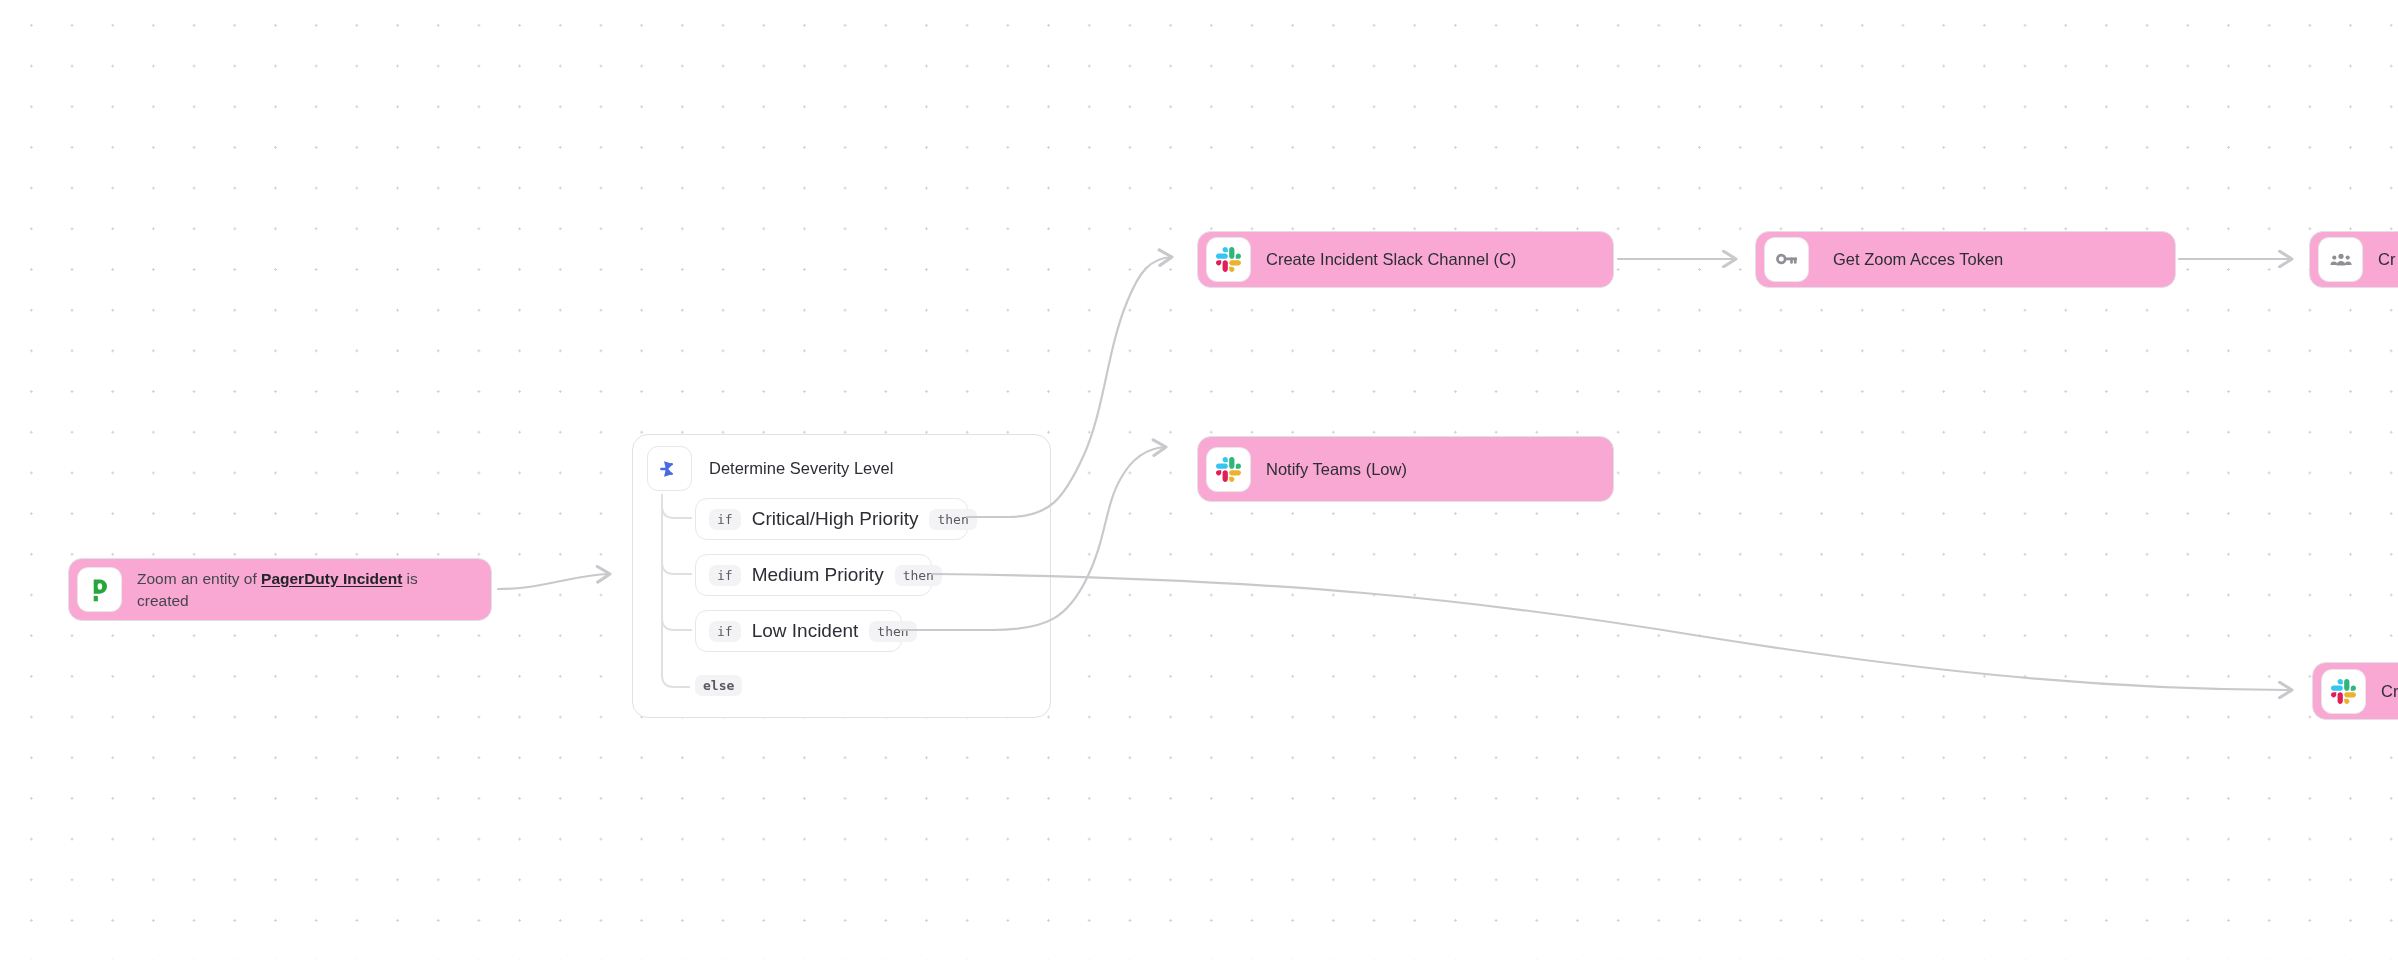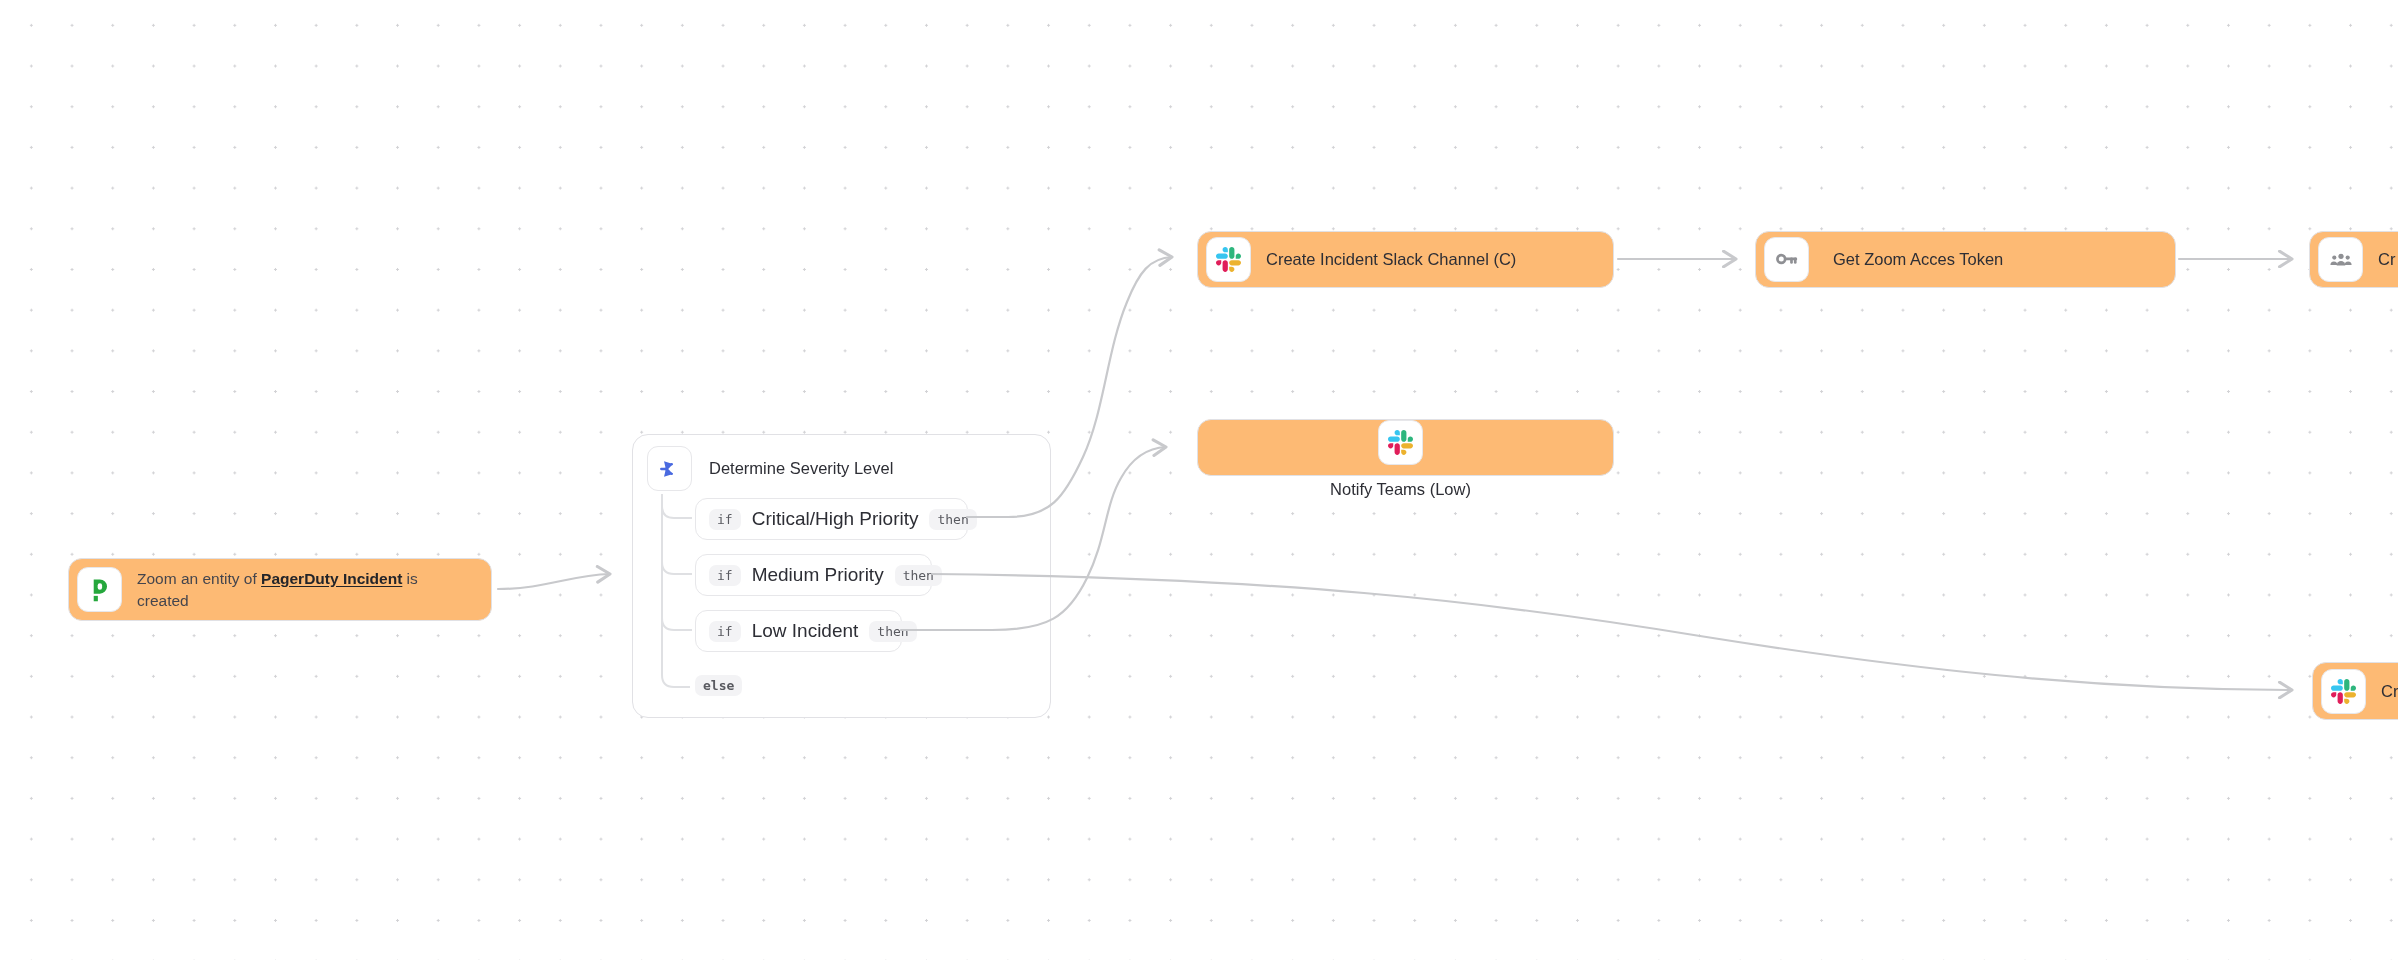--- a/index.html
+++ b/index.html
@@ -6,21 +6,21 @@
   body{
     width:2398px;height:960px;position:relative;overflow:hidden;
     background:#ffffff;
     background-image:radial-gradient(circle,#d2d2d5 1.2px,rgba(0,0,0,0) 1.4px);
     background-size:40.7px 40.7px;
     background-position:11px 5px;
     font-family:"Liberation Sans",sans-serif;
     -webkit-font-smoothing:antialiased;
   }
   .node{
-    position:absolute;background:#fdba74;border:1.5px solid #e1e1e5;border-radius:14px;
+    position:absolute;background:#f9a8d4;border:1.5px solid #e1e1e5;border-radius:14px;
     display:flex;align-items:center;gap:15px;padding:0 18px 0 8px;box-sizing:border-box;
     z-index:2;
   }
   .icon-box{
     width:45px;height:45px;flex:0 0 auto;background:#fff;border:1.5px solid #e7e7ea;
     border-radius:11px;display:flex;align-items:center;justify-content:center;box-sizing:border-box;
   }
   .node-title{font-size:16.5px;color:#2d2e35;white-space:nowrap;}
   .trigger-text{font-size:15.5px;line-height:22px;color:#44454d;width:330px;}
   .trigger-text b{color:#232429;text-decoration:underline;text-underline-offset:2px;}
@@ -39,21 +39,21 @@
     background:#f3f3f5;border-radius:7px;padding:3px 8px;white-space:nowrap;
   }
   .cond-label{font-size:19px;color:#2d2e35;white-space:nowrap;}
   .else-pill{position:absolute;left:62px;top:240px;font-weight:bold;}
   #row-critical{left:62px;top:63px;width:273px;}
   #row-medium{left:62px;top:119px;width:237px;}
   #row-low{left:62px;top:175px;width:207px;}
   #node-trigger{left:68px;top:558px;width:424px;height:63px;}
   #node-create-channel{left:1197px;top:231px;width:417px;height:57px;}
   #node-zoom-token{left:1755px;top:231px;width:421px;height:57px;gap:24px;}
-  #node-notify-teams{left:1197px;top:419px;width:417px;height:57px;flex-direction:column;}
+  #node-notify-teams{left:1197px;top:436px;width:417px;height:66px;}
   #node-cut-top{left:2309px;top:231px;width:380px;height:57px;}
   #node-cut-bottom{left:2312px;top:662px;width:380px;height:58px;}
   #connector-layer{position:absolute;left:0;top:0;z-index:3;pointer-events:none;}
 </style>
 </head>
 <body>
 
 <svg width="0" height="0" style="position:absolute" aria-hidden="true">
   <defs>
     <g id="slack-glyph">

